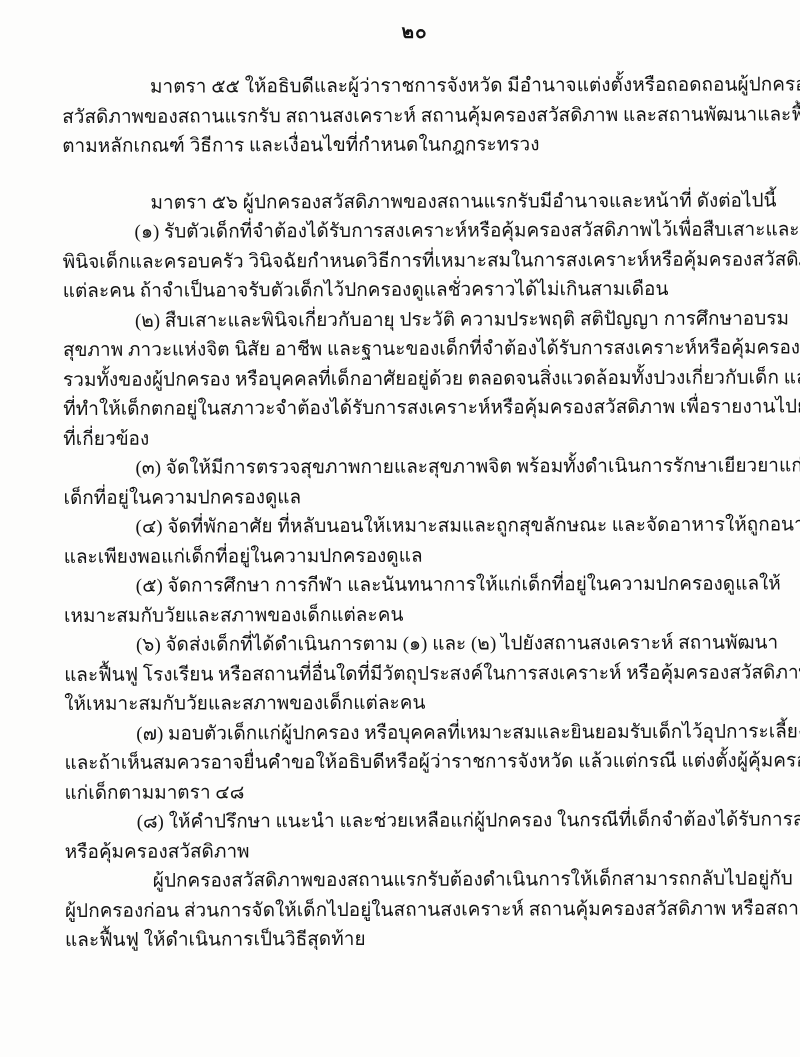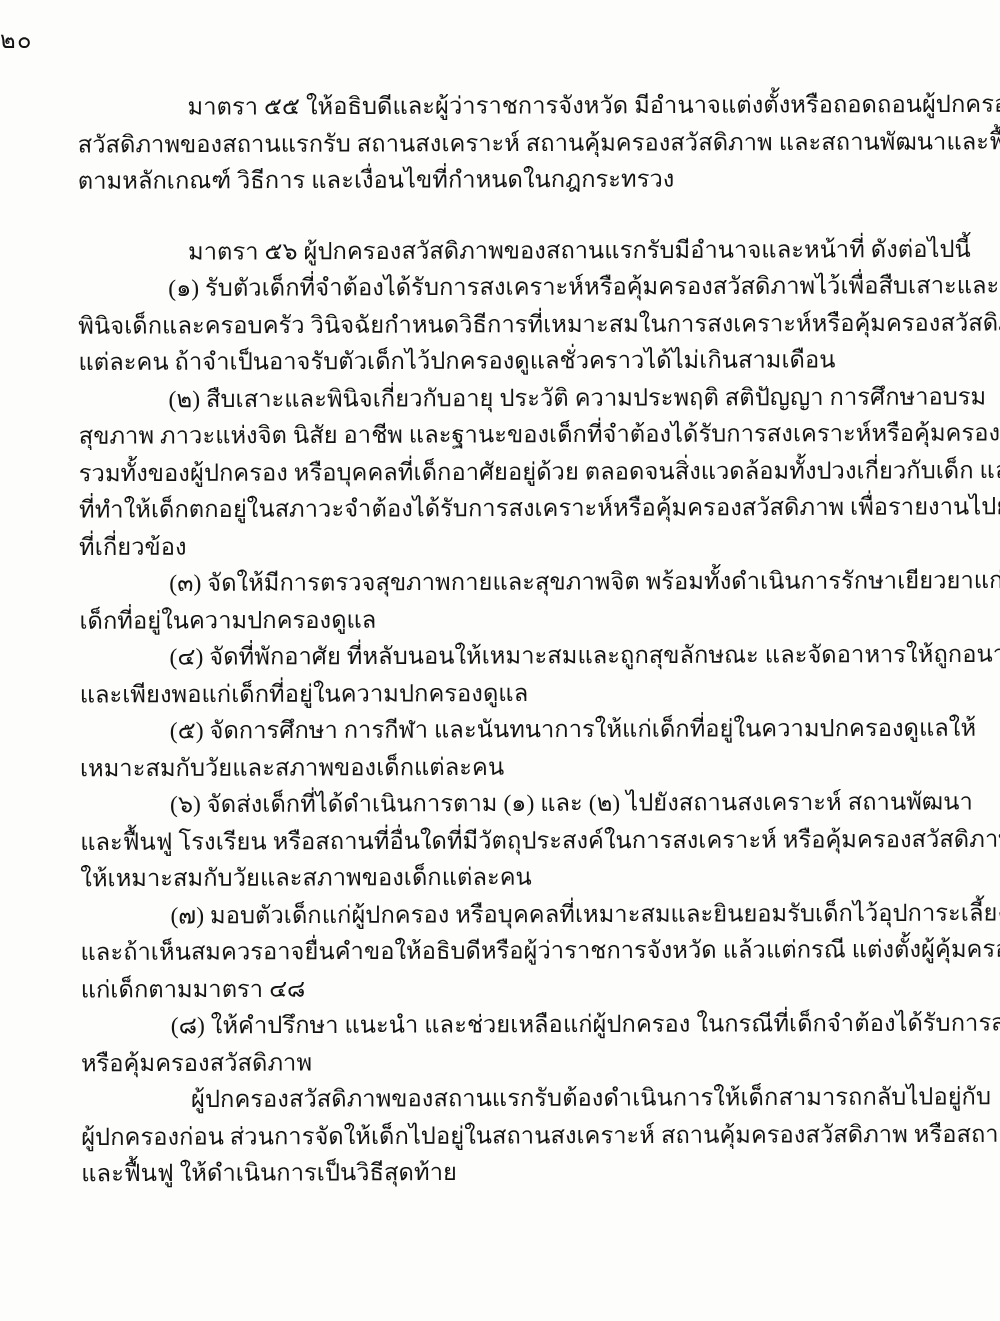--- a/index.html
+++ b/index.html
@@ -14,23 +14,25 @@
     background: #fdfdfc;
     overflow: hidden;
     font-family: "Liberation Serif", "DejaVu Serif", serif;
     color: #141414;
   }
   .page-number {
     position: absolute;
     top: 16px;
     left: 0;
     right: 10px;
+    text-align: center;
     font-size: 19px;
-    font-weight: 400;
+    font-weight: 700;
     letter-spacing: 1px;
+    padding-left: 39px;
   }
   .body-text {
     position: absolute;
     top: 72px;
     left: 62px;
     width: 690px;
     font-size: 19px;
     line-height: 29.5px;
     font-weight: 500;
     transform: rotate(-0.2deg);

